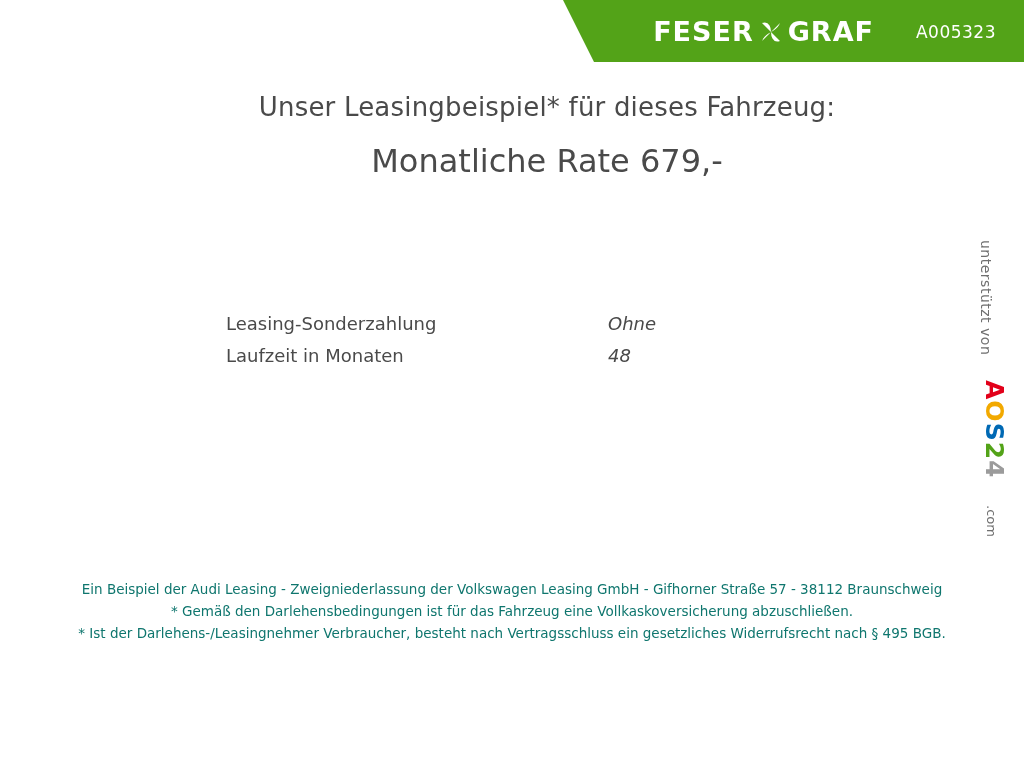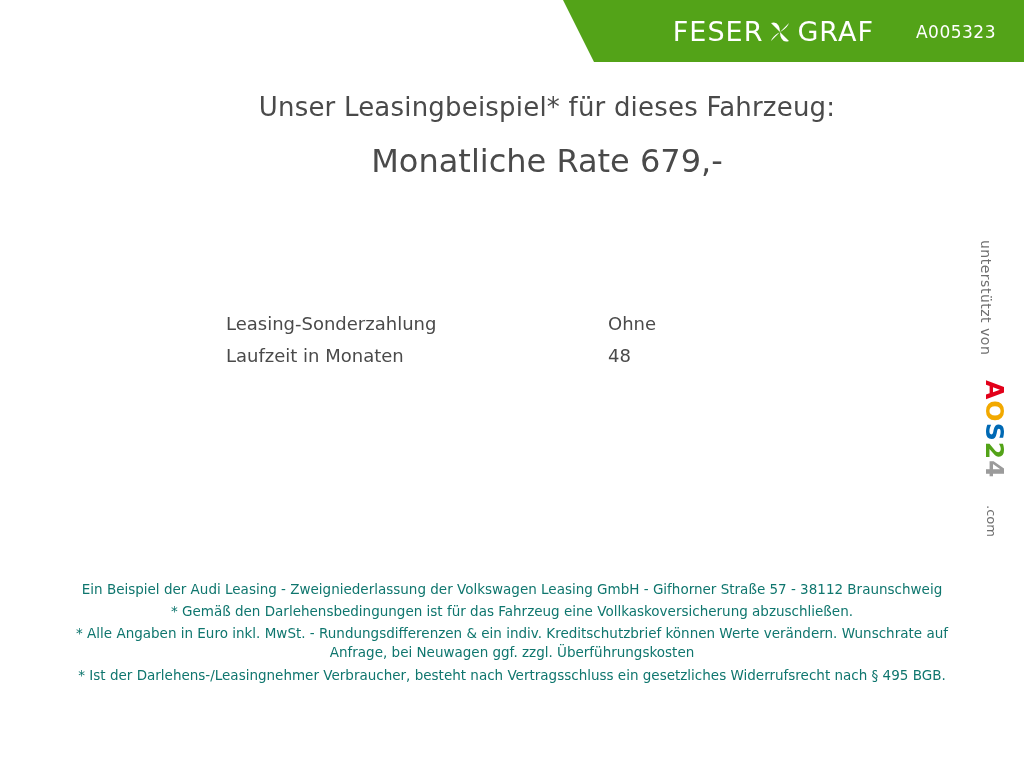--- a/index.html
+++ b/index.html
@@ -45,21 +45,21 @@
   }
   .brand {
     position: absolute;
     top: 16px;
     right: 150px;
     display: flex;
     align-items: center;
     gap: 4px;
     color: #ffffff;
     font-size: 27px;
-    font-weight: normal;
+    font-weight: bold;
     letter-spacing: 1px;
   }
   .brand-mark {
     display: inline-block;
     width: 26px;
     height: 26px;
     position: relative;
   }
   .brand-mark svg { display: block; }
   .header-code {
@@ -107,20 +107,21 @@
     vertical-align: top;
     line-height: 1.35;
   }
   .details td.label {
     width: 382px;
     white-space: nowrap;
     margin-left: 13px;
   }
   .details td.value {
     white-space: nowrap;
+    font-style: italic;
   }
 
   
   .sponsor {
     position: absolute;
     top: 240px;
     right: 8px;
     width: 38px;
     height: 300px;
   }
@@ -220,15 +221,14 @@
   <div class="sponsor-text">unterstützt von</div>
   <div class="sponsor-logo">
     <span class="c1">A</span><span class="c2">O</span><span class="c3">S</span><span class="c4">2</span><span class="c5">4</span>
   </div>
   <div class="sponsor-dom">.com</div>
 </div>
 
 <div class="footnotes">
   <p>Ein Beispiel der Audi Leasing - Zweigniederlassung der Volkswagen Leasing GmbH - Gifhorner Straße 57 - 38112 Braunschweig</p>
   <p>* Gemäß den Darlehensbedingungen ist für das Fahrzeug eine Vollkaskoversicherung abzuschließen.</p>
-  <p>* Alle Angaben in Euro inkl. MwSt. - Rundungsdifferenzen &amp; ein indiv. Kreditschutzbrief können Werte verändern. Wunschrate auf Anfrage, bei Neuwagen ggf. zzgl. Überführungskosten</p>
   <p>* Ist der Darlehens-/Leasingnehmer Verbraucher, besteht nach Vertragsschluss ein gesetzliches Widerrufsrecht nach § 495 BGB.</p>
 </div>
 
 </body></html>

